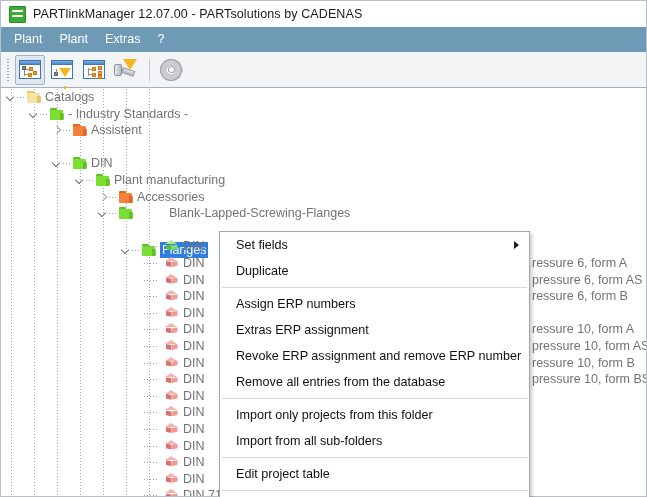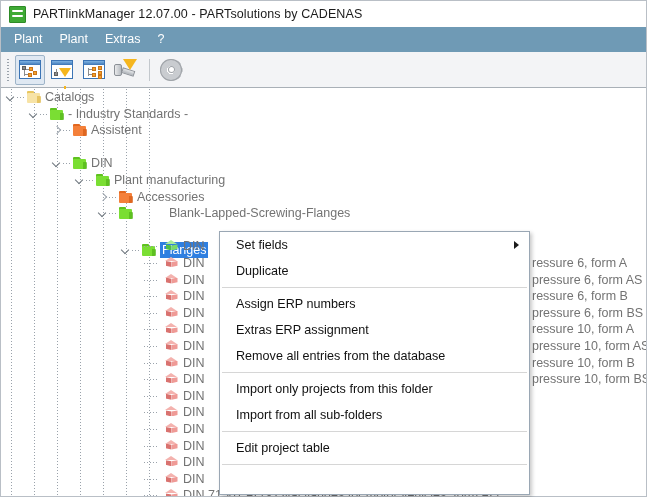--- a/index.html
+++ b/index.html
@@ -334,21 +334,20 @@
         <div class="lbl" style="left: 531px;">ressure 6, form B</div>
       </div>
       <div class="row" style="position: absolute; left: 0px; right: 0px; top: 215.8px;">
         <div class="dots" style="left: 143px; width: 13px;"></div>
         <div class="cube" style="left: 164px; --cb-top: #f4b2ae; --cb-left: #d9726f; --cb-right: #ef9a96;">
           <div class="top"></div>
           <div class="lf"></div>
           <div class="rt"></div>
         </div>
         <div class="lbl" style="left: 182px;">DIN</div>
-        <div class="lbl" style="left: 531px;">pressure 6, form BS</div>
       </div>
       <div class="row" style="position: absolute; left: 0px; right: 0px; top: 232.4px;">
         <div class="dots" style="left: 143px; width: 13px;"></div>
         <div class="cube" style="left: 164px; --cb-top: #f4b2ae; --cb-left: #d9726f; --cb-right: #ef9a96;">
           <div class="top"></div>
           <div class="lf"></div>
           <div class="rt"></div>
         </div>
         <div class="lbl" style="left: 182px;">DIN</div>
         <div class="lbl" style="left: 531px;">ressure 10, form A</div>
@@ -447,20 +446,21 @@
         <div class="lbl" style="left: 182px;">DIN 71501 AG - Oval flanges for motor vehicles, form AG</div>
       </div>
     </div>
 
   <div class="ctx" id="ctx" style="left:218px;top:230px;width:311px;">
       <div class="item"><span>Set fields</span><span class="arrow"></span></div>
       <div class="item"><span>Duplicate</span></div>
       <div class="sep"></div>
       <div class="item"><span>Assign ERP numbers</span></div>
       <div class="item"><span>Extras ERP assignment</span></div>
+      <div class="item"><span>Revoke ERP assignment and remove ERP number</span></div>
       <div class="item"><span>Remove all entries from the database</span></div>
       <div class="sep"></div>
       <div class="item"><span>Import only projects from this folder</span></div>
       <div class="item"><span>Import from all sub-folders</span></div>
       <div class="sep"></div>
       <div class="item"><span>Edit project table</span></div>
       <div class="sep"></div>
       <div class="item"></div>
     </div>
 

